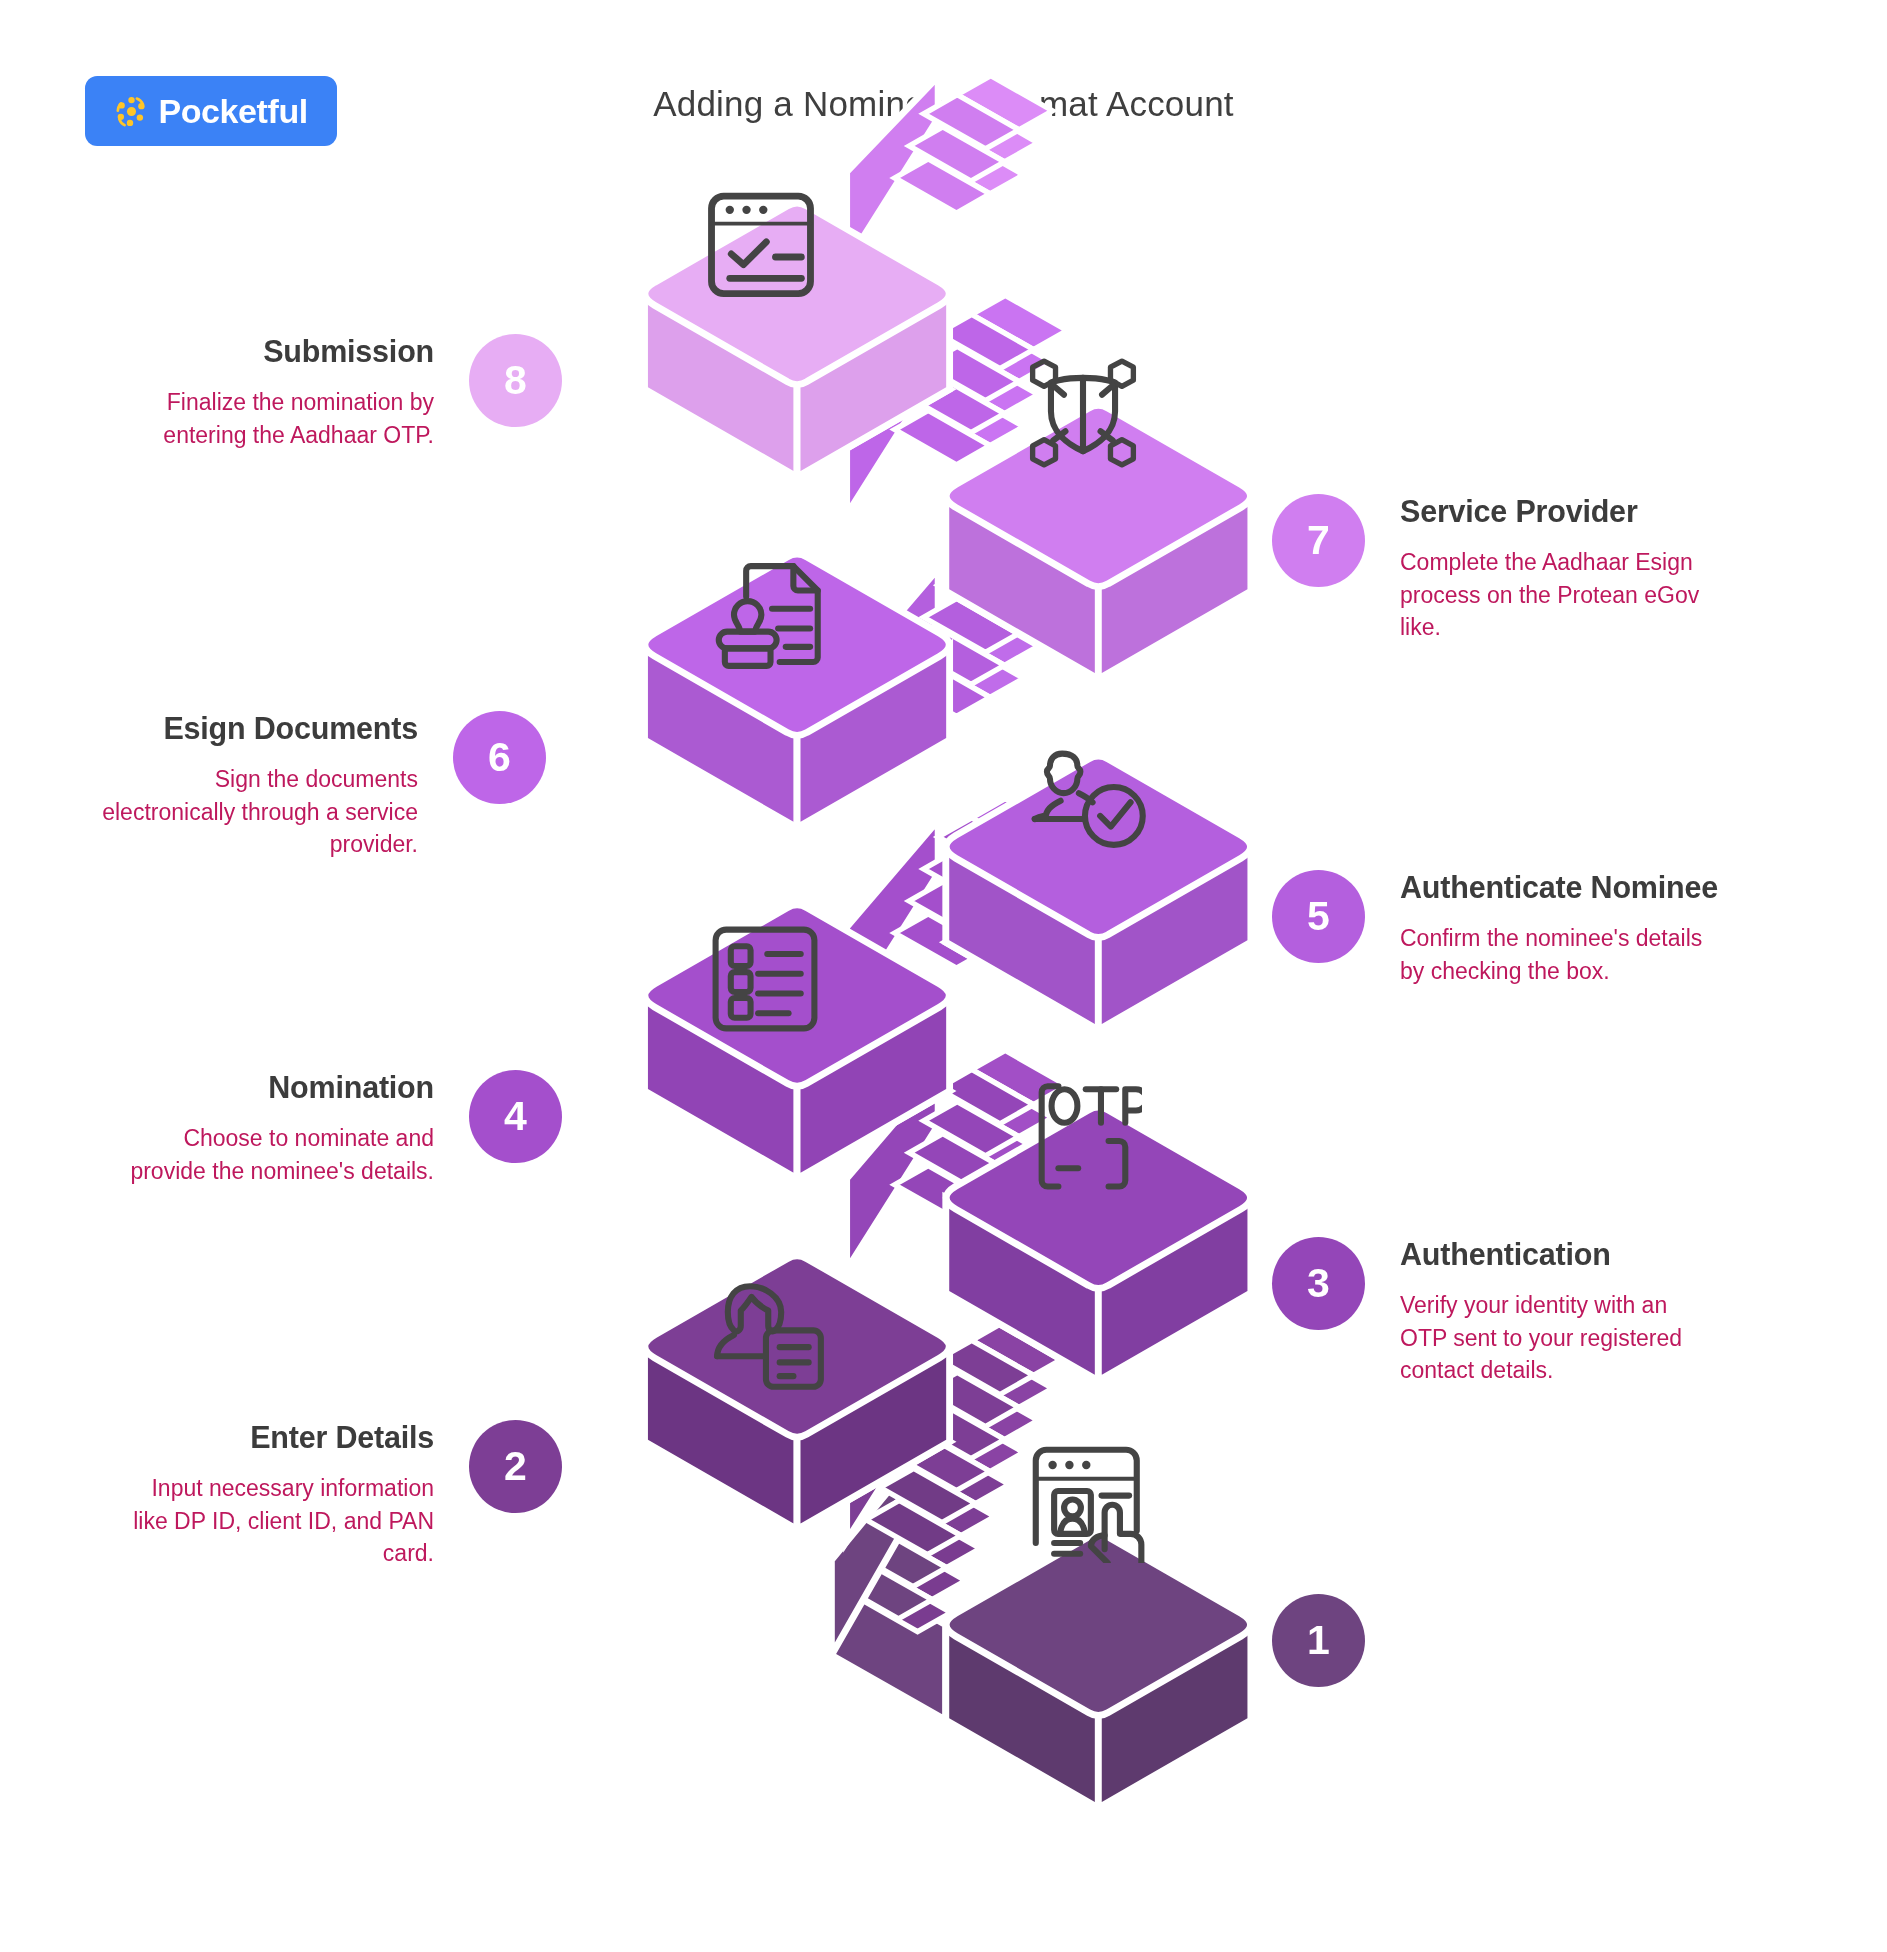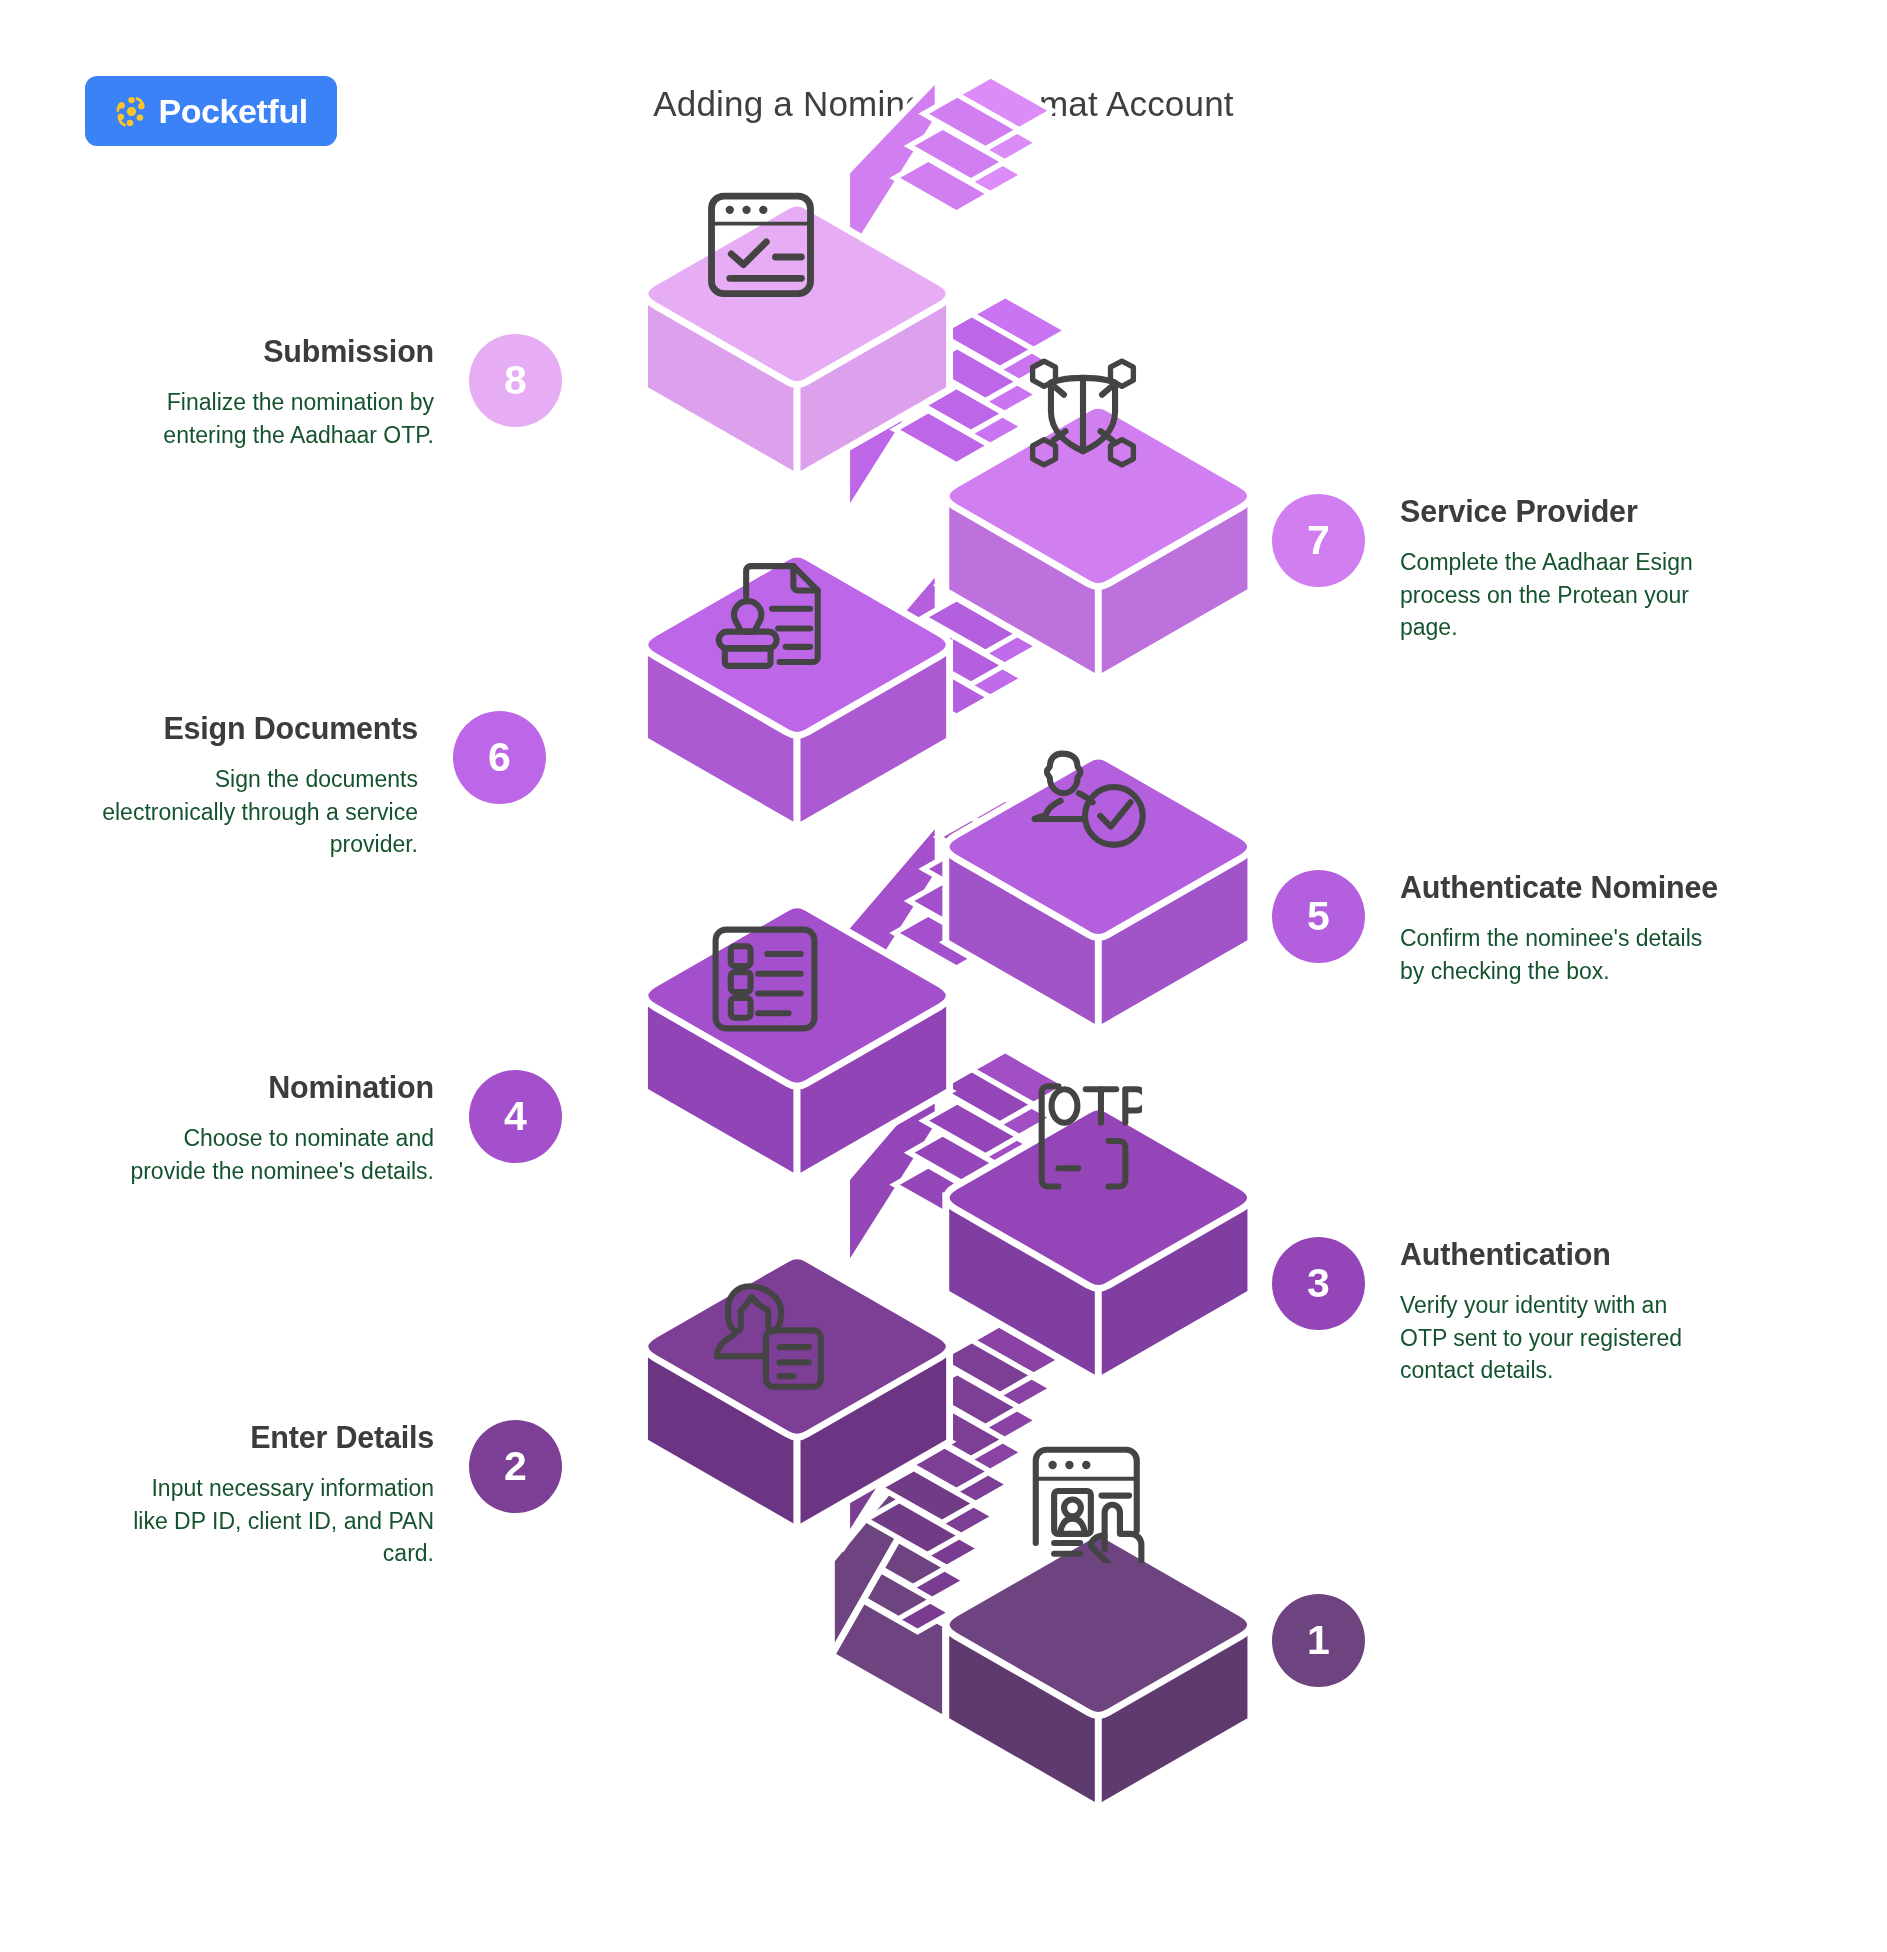--- a/index.html
+++ b/index.html
@@ -29,21 +29,21 @@
   .step-block{position:absolute;display:flex;align-items:flex-start;}
   .step-block.left{flex-direction:row;}
   .step-text{width:320px;}
   .step-text.right-align{text-align:right;}
   .step-text.left-align{text-align:left;}
   .step-title{
     font-size:30.5px;font-weight:700;color:#3c3c3c;line-height:1.15;margin:0 0 17px 0;
     letter-spacing:-0.2px;
   }
   .step-desc{
-    font-size:23px;color:#14532d;line-height:1.42;margin:0;font-weight:400;
+    font-size:23px;color:#be185d;line-height:1.42;margin:0;font-weight:400;
   }
   .step-bubble{
     width:93px;height:93px;border-radius:50%;
     display:flex;align-items:center;justify-content:center;
     color:#ffffff;font-size:41px;font-weight:700;flex:0 0 auto;
   }
   .gap-l{margin-right:35px;}
   .gap-r{margin-left:35px;}
   
   .deco-icon{position:absolute;}
@@ -373,21 +373,21 @@
     <span>8</span>
   </div>
 </div>
 
 <div class="step-block" style="left:1272px;top:494px;">
   <div class="step-bubble" style="background:#D07EF0;">
     <span>7</span>
   </div>
   <div class="step-text left-align gap-r">
     <div class="step-title">Service Provider</div>
-    <div class="step-desc">Complete the Aadhaar Esign process on the Protean your page.</div>
+    <div class="step-desc">Complete the Aadhaar Esign process on the Protean eGov like.</div>
   </div>
 </div>
 
 <div class="step-block left" style="left:98px;top:711px;">
   <div class="step-text right-align gap-l">
     <div class="step-title">Esign Documents</div>
     <div class="step-desc">Sign the documents electronically through a service provider.</div>
   </div>
   <div class="step-bubble" style="background:#BE66E8;">
     <span>6</span>

